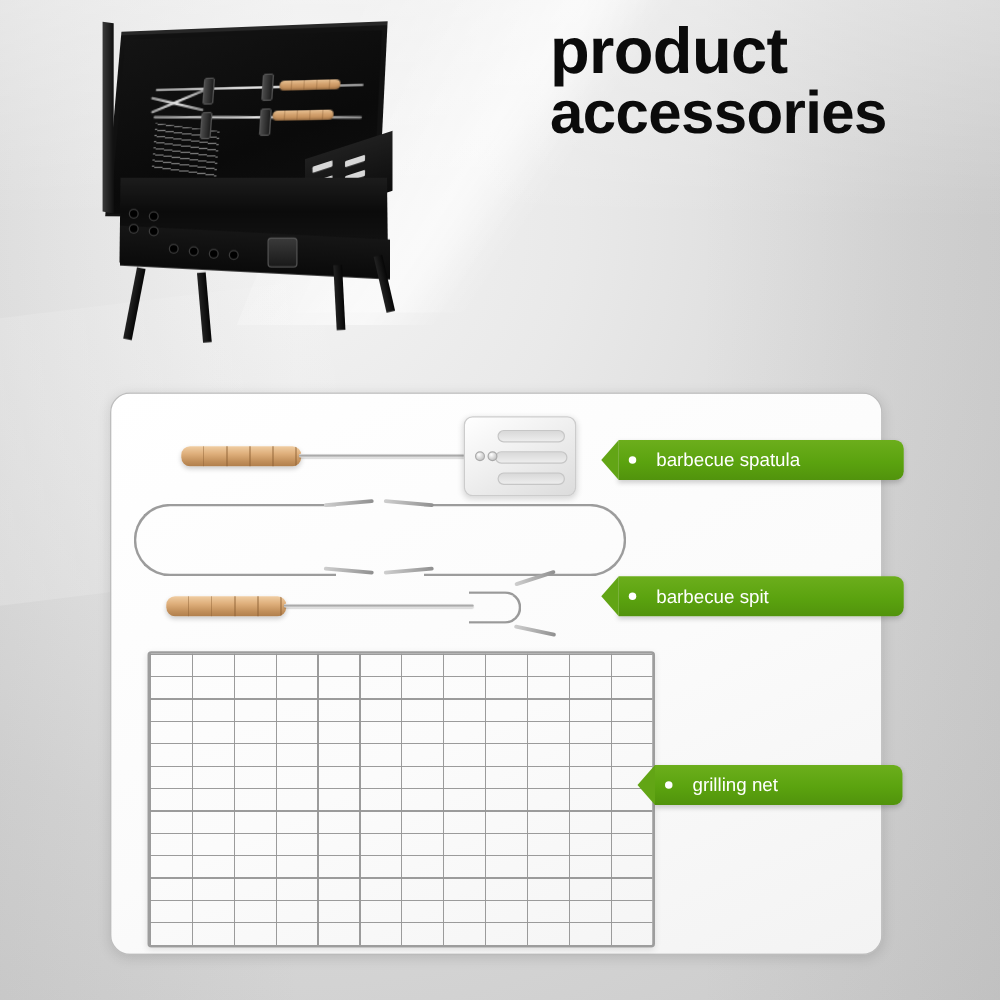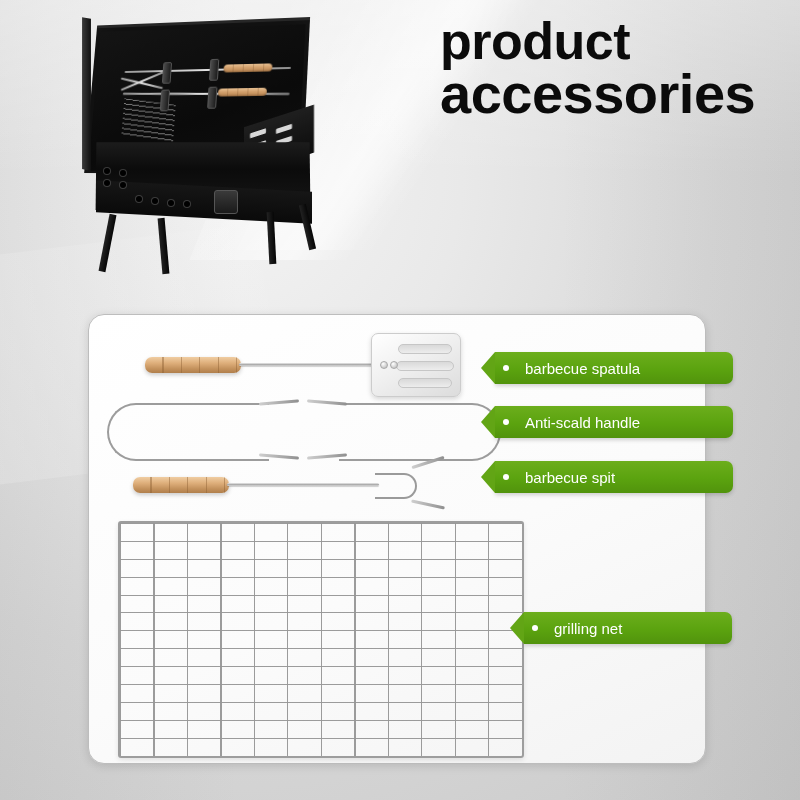--- a/index.html
+++ b/index.html
@@ -41,21 +41,21 @@
   }
 
   
   #heading{
     position:absolute;left:440px;top:16px;width:348px;
     text-align:left;line-height:0.98;
     color:#0b0b0b;font-weight:700;
     letter-spacing:-0.5px;
   }
   #heading .l1{display:block;font-size:52px;}
-  #heading .l2{display:block;font-size:56px;}
+  #heading .l2{display:block;font-size:48px;}
 
   
   #grill{
     position:absolute;left:68px;top:18px;width:270px;height:255px;
   }
   .g-lid{
     position:absolute;left:18px;top:2px;width:218px;height:150px;
     background:#0d0d0d;
     transform:perspective(520px) rotateX(6deg) rotateY(-9deg) skewX(-4deg);
     box-shadow:inset 0 0 28px rgba(255,255,255,0.05);
@@ -209,21 +209,21 @@
     box-shadow:0 2px 5px rgba(0,0,0,0.10);
   }
 
   
   .tag{
     position:absolute;height:32px;
     background:linear-gradient(180deg,#6cae1c 0%,#5ba30f 55%,#51930c 100%);
     color:#ffffff;display:flex;align-items:center;
     border-radius:0 7px 7px 0;
     box-shadow:0 2px 4px rgba(0,0,0,0.18);
-    padding-left:26px;padding-right:24px;
+    padding-left:26px;padding-right:14px;
     font-size:15px;
   }
   .tag::before{
     content:"";position:absolute;left:-14px;top:0;
     width:0;height:0;
     border-top:16px solid transparent;
     border-bottom:16px solid transparent;
     border-right:14px solid #62a515;
   }
   .tag .dot{
@@ -329,24 +329,20 @@
     </div>
 
   </div>
 
   <div id="net"></div>
 
   <div class="tag t1">
     <span class="dot"></span>
     <span class="txt">barbecue spatula</span>
   </div>
-  <div class="tag t2">
-    <span class="dot"></span>
-    <span class="txt">Anti-scald handle</span>
-  </div>
   <div class="tag t4">
     <span class="dot"></span>
     <span class="txt">grilling net</span>
   </div>
   <div class="tag t3">
     <span class="dot"></span>
     <span class="txt">barbecue spit</span>
   </div>
 
 </div>

